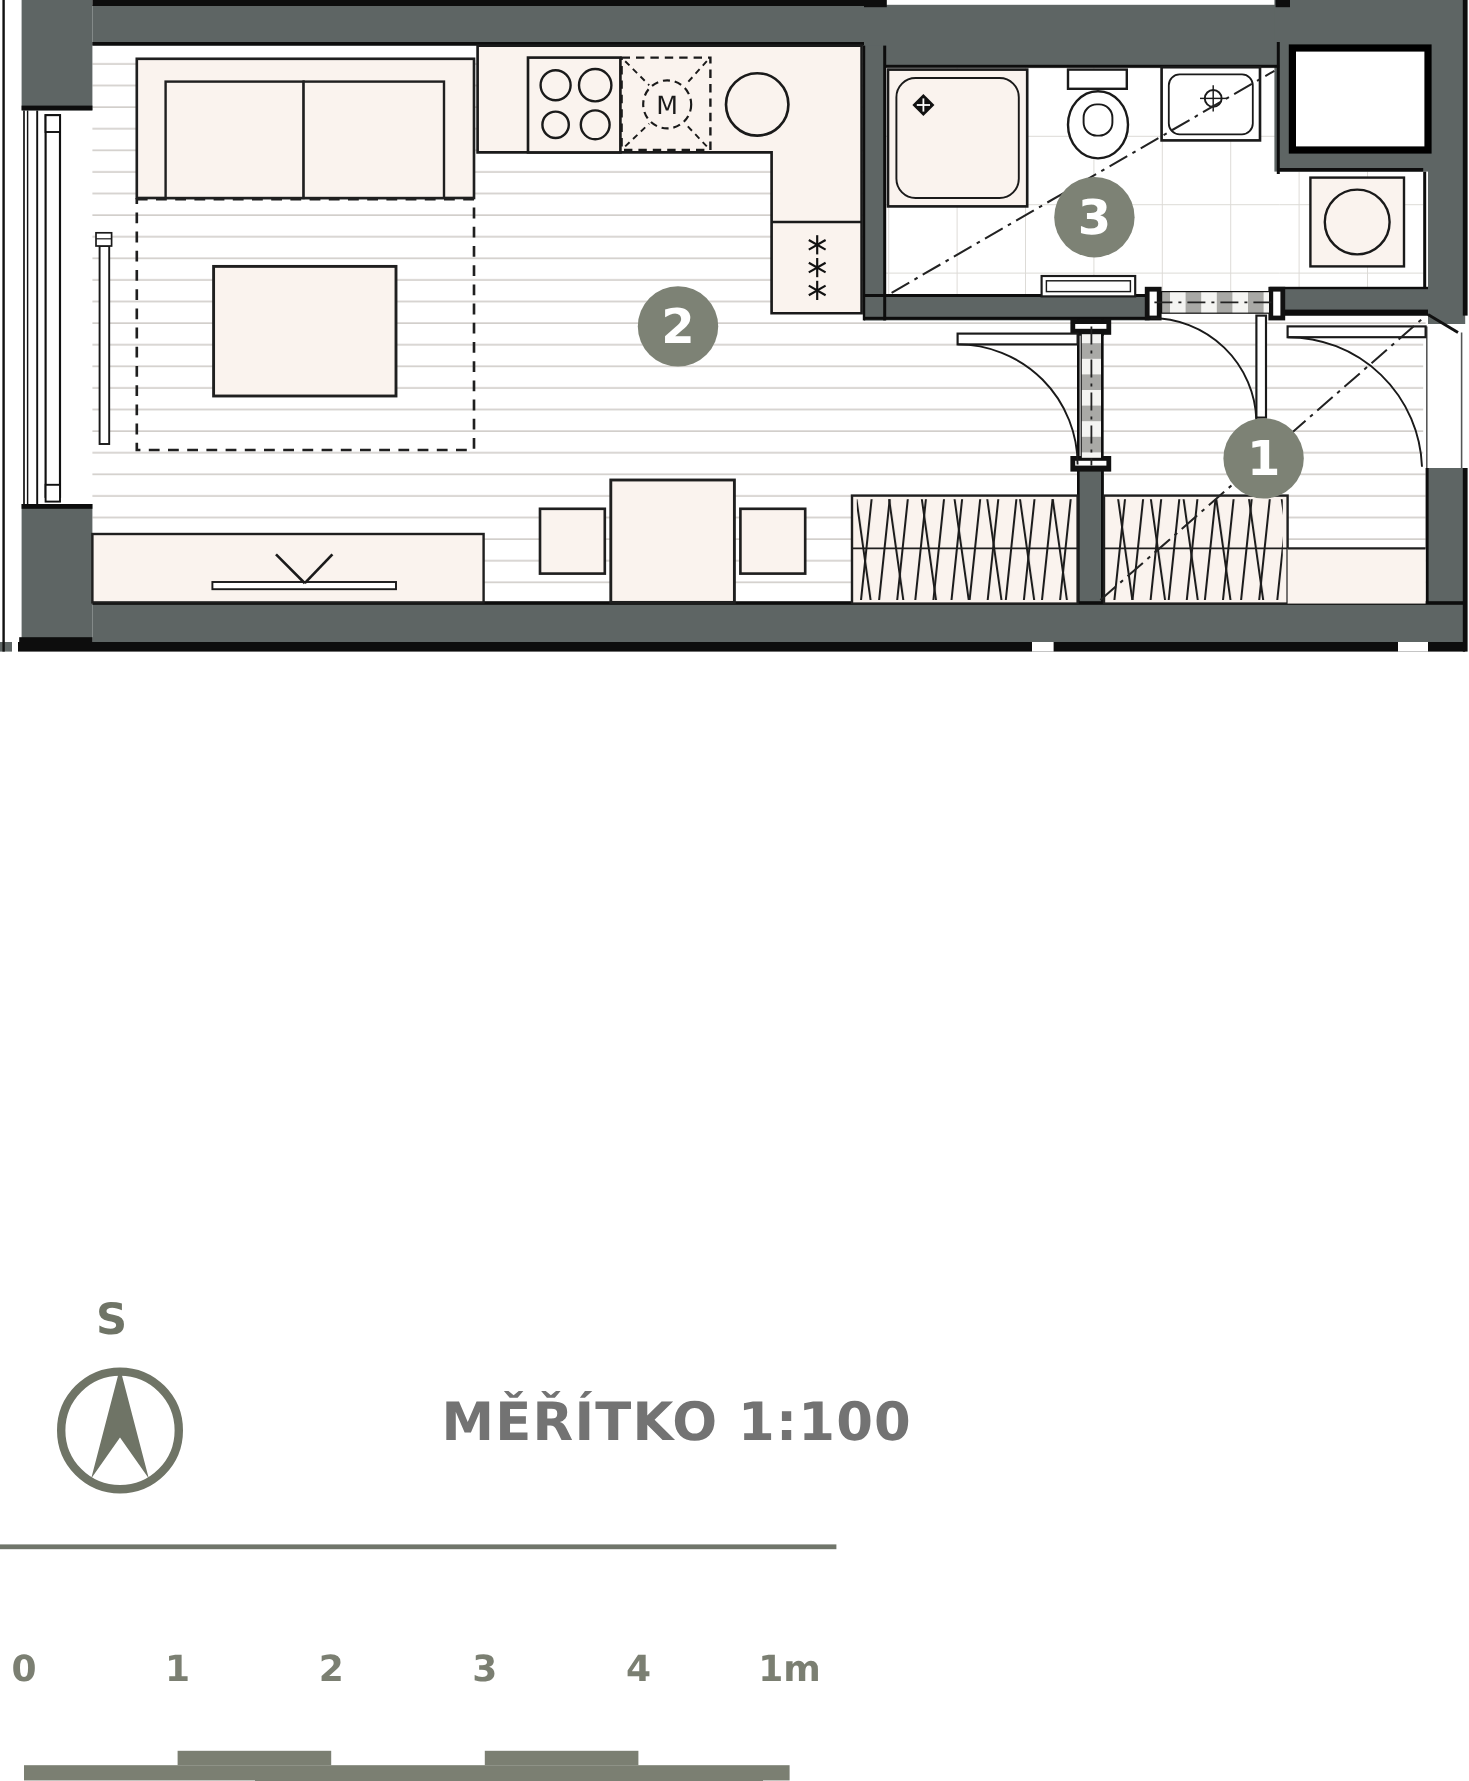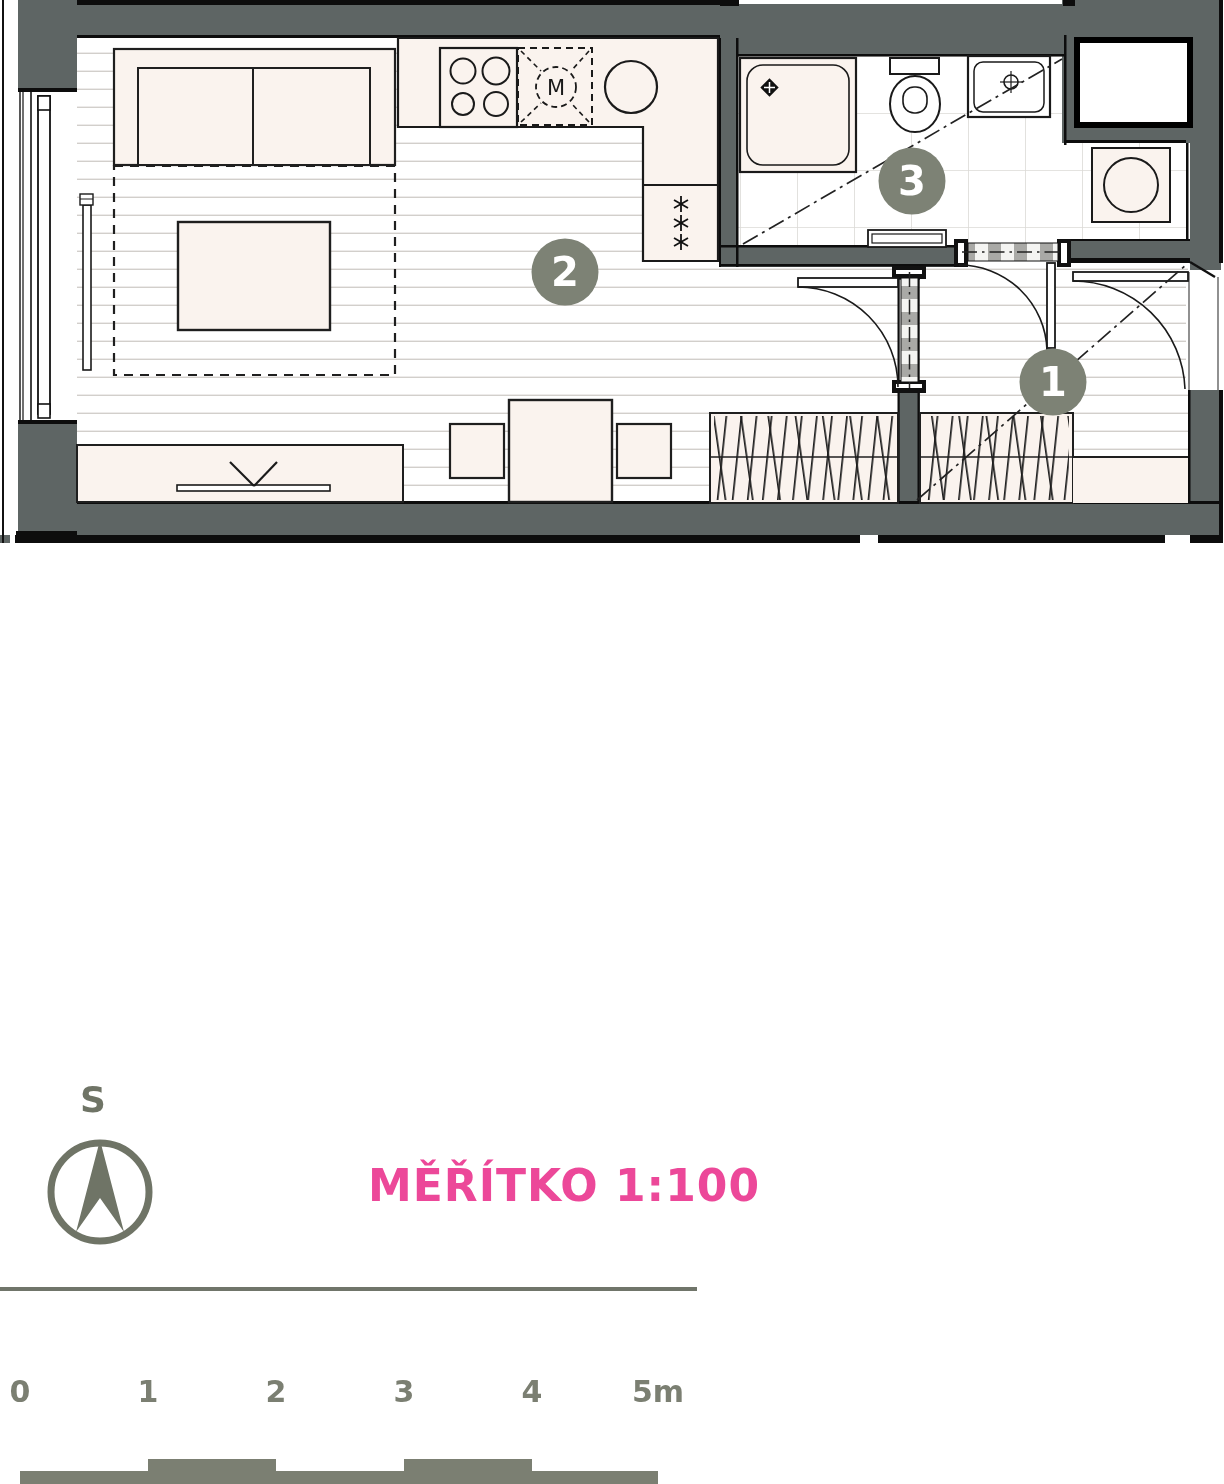--- a/index.html
+++ b/index.html
@@ -1,21 +1,21 @@
 <!DOCTYPE html>
 <html><head>
 <meta charset="utf-8">
 <style>
   html,body{margin:0;padding:0;background:#ffffff;}
   .canvas{position:relative;width:1224px;height:1484px;background:#ffffff;overflow:hidden;
           font-family:"DejaVu Sans",sans-serif;}
   .plan-svg{position:absolute;left:0;top:0;}
   .compass-svg{position:absolute;left:0;top:1040px;}
   .scale-title{position:absolute;left:368px;top:1160px;width:500px;
-               font-size:44px;font-weight:bold;letter-spacing:1px;color:#ec4899;}
+               font-size:44px;font-weight:bold;letter-spacing:1px;color:#737373;}
   .divider{position:absolute;left:0;top:1287px;width:697px;height:4px;background:#70756a;}
   .tick{position:absolute;top:1374px;transform:translateX(-50%);
         font-size:30px;font-weight:bold;color:#7b7f72;}
   .bar{position:absolute;background:#7b7f72;}
   .bar-low{left:20px;top:1471px;width:638px;height:13px;}
   .bar-up1{left:148px;top:1459px;width:128px;height:12px;}
   .bar-up2{left:404px;top:1459px;width:128px;height:12px;}
 </style>
 </head>
 <body>
@@ -285,19 +285,19 @@
 
 <div class="scale-title">MĚŘÍTKO 1:100</div>
 <div class="divider"></div>
 
 <div>
   <span class="tick" style="left:20px">0</span>
   <span class="tick" style="left:148px">1</span>
   <span class="tick" style="left:276px">2</span>
   <span class="tick" style="left:404px">3</span>
   <span class="tick" style="left:532px">4</span>
-  <span class="tick" style="left:658px">5m</span>
+  <span class="tick" style="left:658px">1m</span>
   <div class="bar bar-low"></div>
   <div class="bar bar-up1"></div>
   <div class="bar bar-up2"></div>
 </div>
 
 </div>
 
 </body></html>

